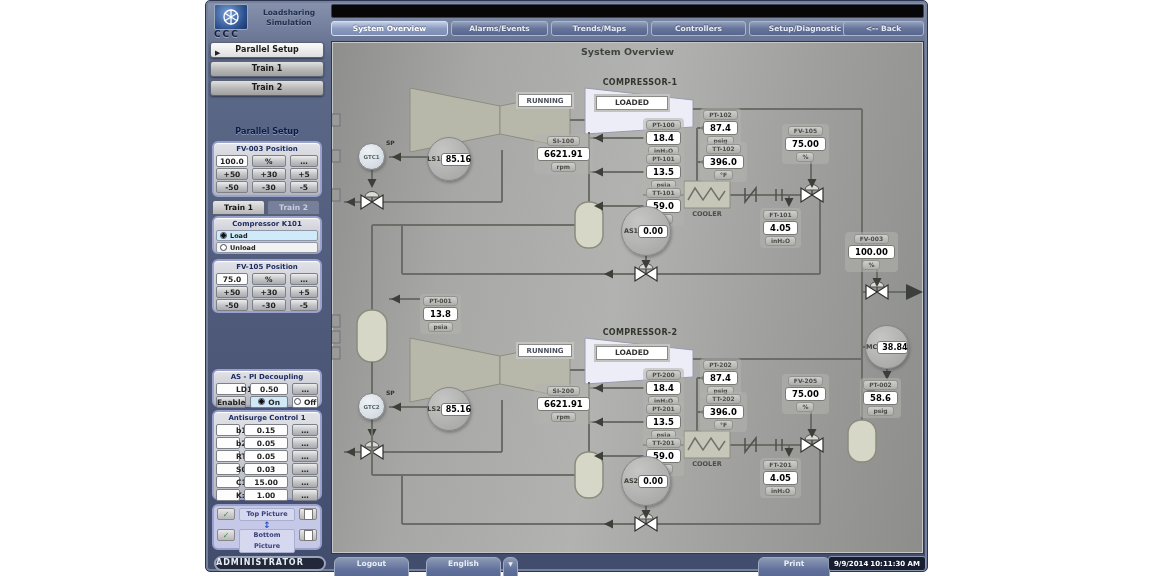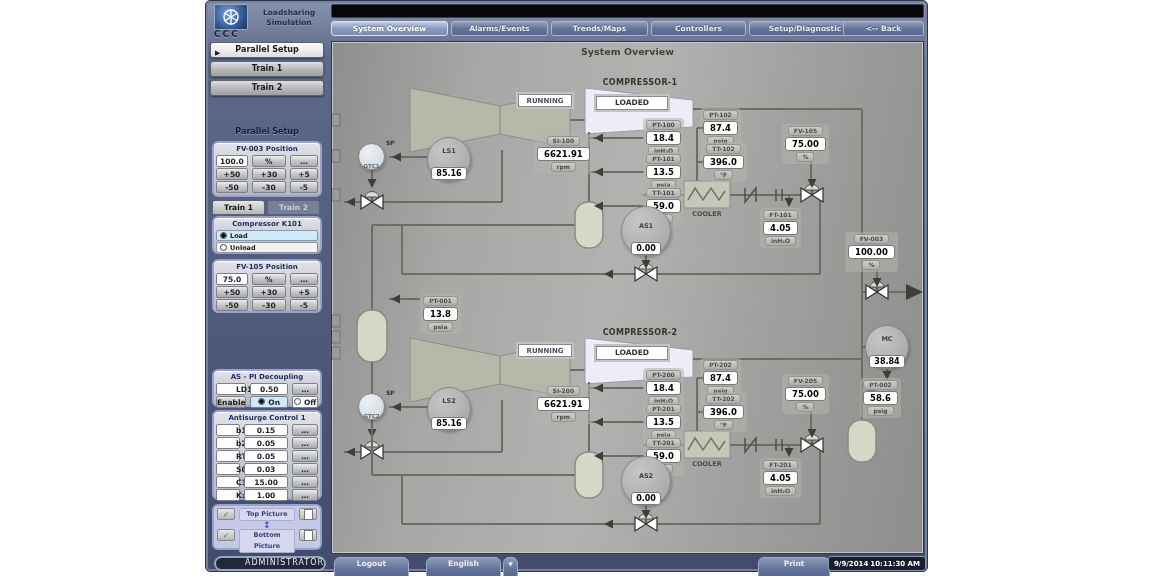--- a/index.html
+++ b/index.html
@@ -57,44 +57,44 @@
   .picpanel{position:absolute;left:6px;width:110px;height:46px;background:#c5c8e6;border:2px solid #99a1cc;
     border-radius:6px;padding:2px 3px}
   .pcell{width:18px;height:12px;background:linear-gradient(180deg,#e8e8e8,#b8b8b8);border:1px solid #888;
     border-radius:2px;display:flex;align-items:center;justify-content:center;font-size:8px;color:#3f8a46}
   .plabel{flex:1;font-size:6.5px;font-weight:bold;color:#39407a;text-align:center;line-height:11px;
     background:#d6d8f0;border:1px solid #a8aecd;border-radius:2px}
   .pswap{text-align:center;color:#2b51cc;font-size:9px;font-weight:bold;line-height:8px}
   .pageicon{display:inline-block;width:9px;height:11px;background:#fff;border:1px solid #777}
   
   .admin{position:absolute;left:8px;top:555px;width:112px;height:15px;background:#20283a;
-    border:2px solid #9aa4ba;border-radius:8px;color:#e8ecf4;font-size:8px;font-weight:normal;
-    text-align:right;line-height:10px;letter-spacing:1px}
+    border:2px solid #9aa4ba;border-radius:8px;color:#e8ecf4;font-size:8px;font-weight:bold;
+    text-align:left;line-height:10px;letter-spacing:1px}
   .fbtn{position:absolute;top:556px;height:26px;border-radius:6px;
     background:linear-gradient(180deg,#8c99b5,#61709a 50%,#55648e);border:1px solid #9fabc2;
     color:#e8edf6;font-size:7.5px;font-weight:bold;text-align:center;line-height:11px}
   .dt{position:absolute;left:622px;top:555px;width:98px;height:15px;background:#161e30;
     border:1px solid #8b95ad;border-radius:3px;color:#fff;font-size:7px;font-weight:bold;
     display:flex;justify-content:space-between;align-items:center;padding:0 5px}
   
   .canvas{position:absolute;left:125px;top:40px;width:593px;height:513px;
     background:linear-gradient(100deg,#8e8f8c,#a7a8a5 22%,#b2b3b0 48%,#9fa09d 72%,#8d8e8b);
     border:1px solid #2f3850;box-shadow:inset 0 0 0 1px #c7c8c5;overflow:hidden}
   .ctitle{position:absolute;top:4px;left:0;width:100%;text-align:center;font-size:9.5px;
     font-weight:bold;color:#3f443c;z-index:3}
   .pipes{position:absolute;left:0;top:0;z-index:1}
   .inst{position:absolute;display:flex;flex-direction:column;align-items:center;gap:1px;
     background:rgba(178,179,174,.55);border-radius:4px;padding:2px 3px;z-index:2}
   .tagp,.unit{font-size:6px;font-weight:bold;color:#4c4d49;background:linear-gradient(180deg,#cfd0cd,#aeafab);
     border:1px solid #93948f;border-radius:3px;padding:0 5px;line-height:8px;white-space:nowrap}
   .val{font-size:8.5px;font-weight:bold;color:#000;background:#fff;border:1px solid #787a74;
     border-radius:3px;padding:0 6px;line-height:12px;min-width:34px;text-align:center;white-space:nowrap}
   .circ{position:absolute;border-radius:50%;background:radial-gradient(circle at 35% 30%,#c6c7c4,#a2a3a0);
-    border:1px solid #85868a;display:flex;flex-direction:column;align-items:center;justify-content:flex-end;
-    gap:12px;z-index:2;box-shadow:1px 2px 3px rgba(50,50,50,.35)}
+    border:1px solid #85868a;display:flex;flex-direction:row;align-items:center;justify-content:center;
+    gap:0;z-index:2;box-shadow:1px 2px 3px rgba(50,50,50,.35)}
   .ctag{font-size:6.5px;font-weight:bold;color:#3f403c}
   .circ .val{line-height:11px;font-size:8px;padding:0 4px;min-width:30px}
   .gtc{background:radial-gradient(circle at 35% 30%,#eef2f6,#cbd3db);font-size:5.5px;font-weight:bold;
     color:#566;}
   .sp{position:absolute;font-size:6px;font-weight:bold;color:#30322e;z-index:2}
   .statusbox{position:absolute;background:#fff;border:1px solid #8a8b86;box-shadow:0 0 0 2px #c3c4c1;
     font-size:7px;font-weight:bold;color:#4a505c;text-align:center;z-index:2;line-height:12px}
   .complabel{position:absolute;font-size:8px;font-weight:bold;color:#33362e;text-align:center;
     letter-spacing:.3px;z-index:2}
   .coollabel{position:absolute;font-size:6.5px;font-weight:bold;color:#4c4d49;text-align:center;z-index:2}

